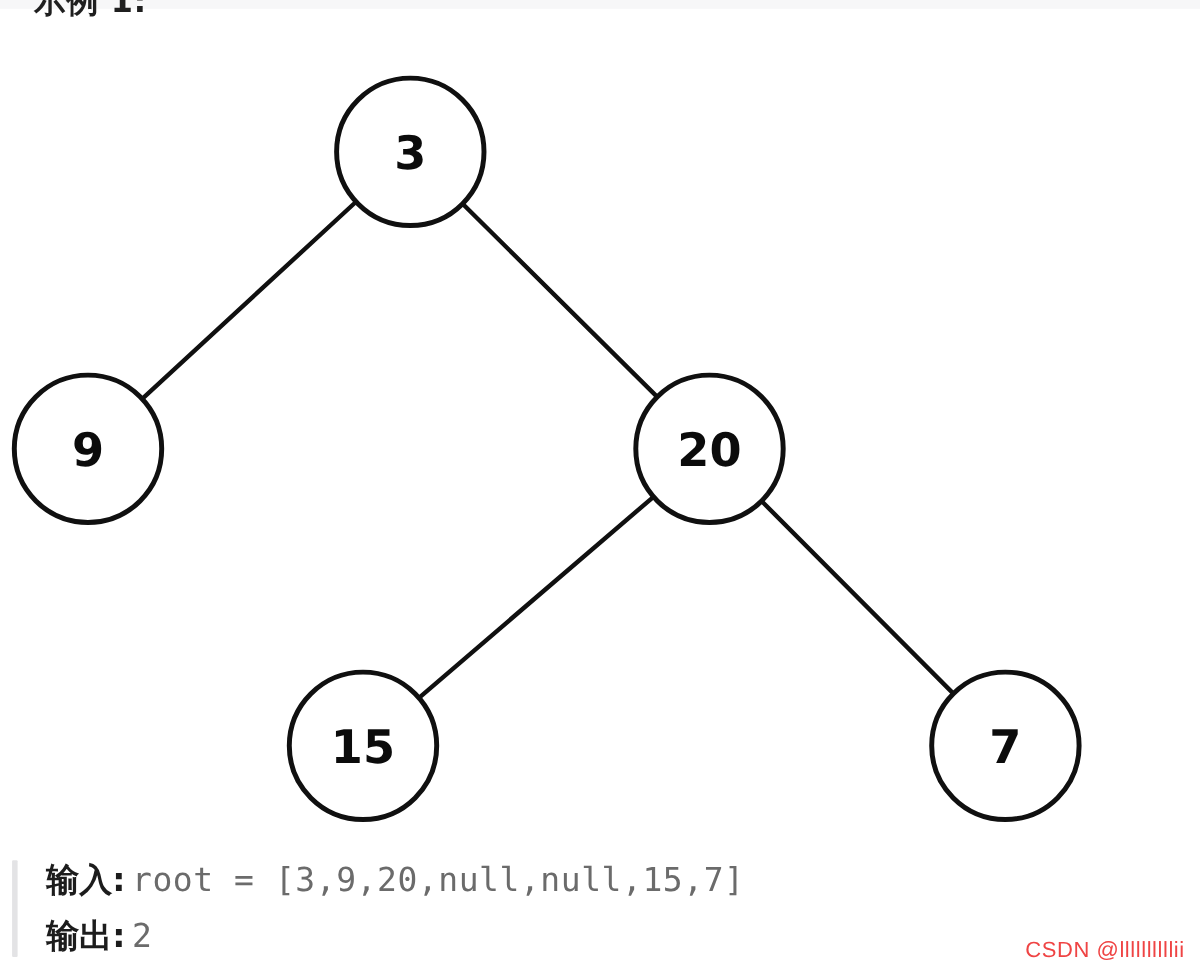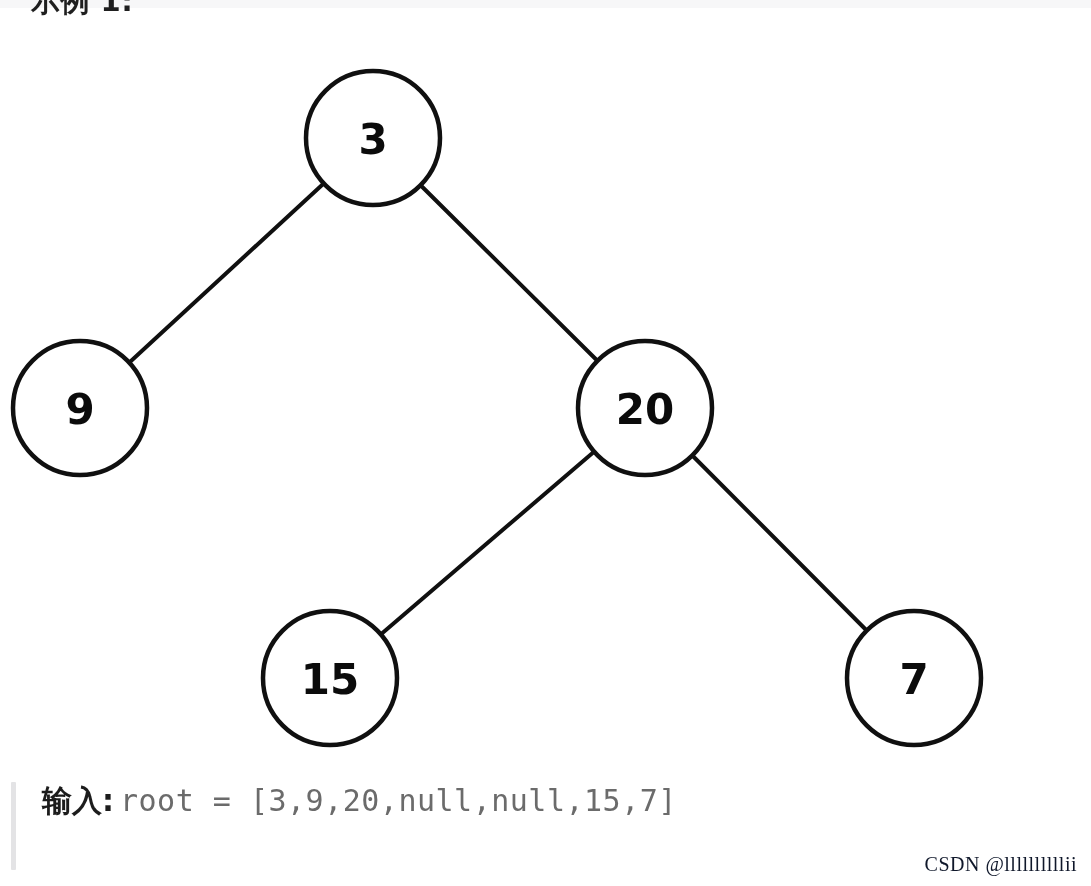--- a/index.html
+++ b/index.html
@@ -115,23 +115,23 @@
     color: #6b6b6b;
     padding-left: 6px;
     letter-spacing: 0.5px;
   }
 
   
   .watermark {
     position: absolute;
     right: 14px;
     bottom: 10px;
-    font-family: Liberation Serif, serif;
+    font-family: Liberation Sans, sans-serif;
     font-size: 20px;
-    color: #0f172a;
+    color: #ef4444;
     letter-spacing: 0.5px;
     white-space: nowrap;
     user-select: none;
   }
 </style>
 </head>
 <body>
 
 <div class="top-band"></div>
 
@@ -171,16 +171,19 @@
       </g>
   </svg>
 </div>
 
 <div class="io-block">
   <div class="io-rule"></div>
   <div class="io-lines">
     <div class="io-line">
       <span class="io-key">输入:</span><span class="io-val">root = [3,9,20,null,null,15,7]</span>
     </div>
+    <div class="io-line">
+      <span class="io-key">输出:</span><span class="io-val">2</span>
+    </div>
   </div>
 </div>
 
 <div class="watermark">CSDN @llllllllllii</div>
 
 </body></html>

